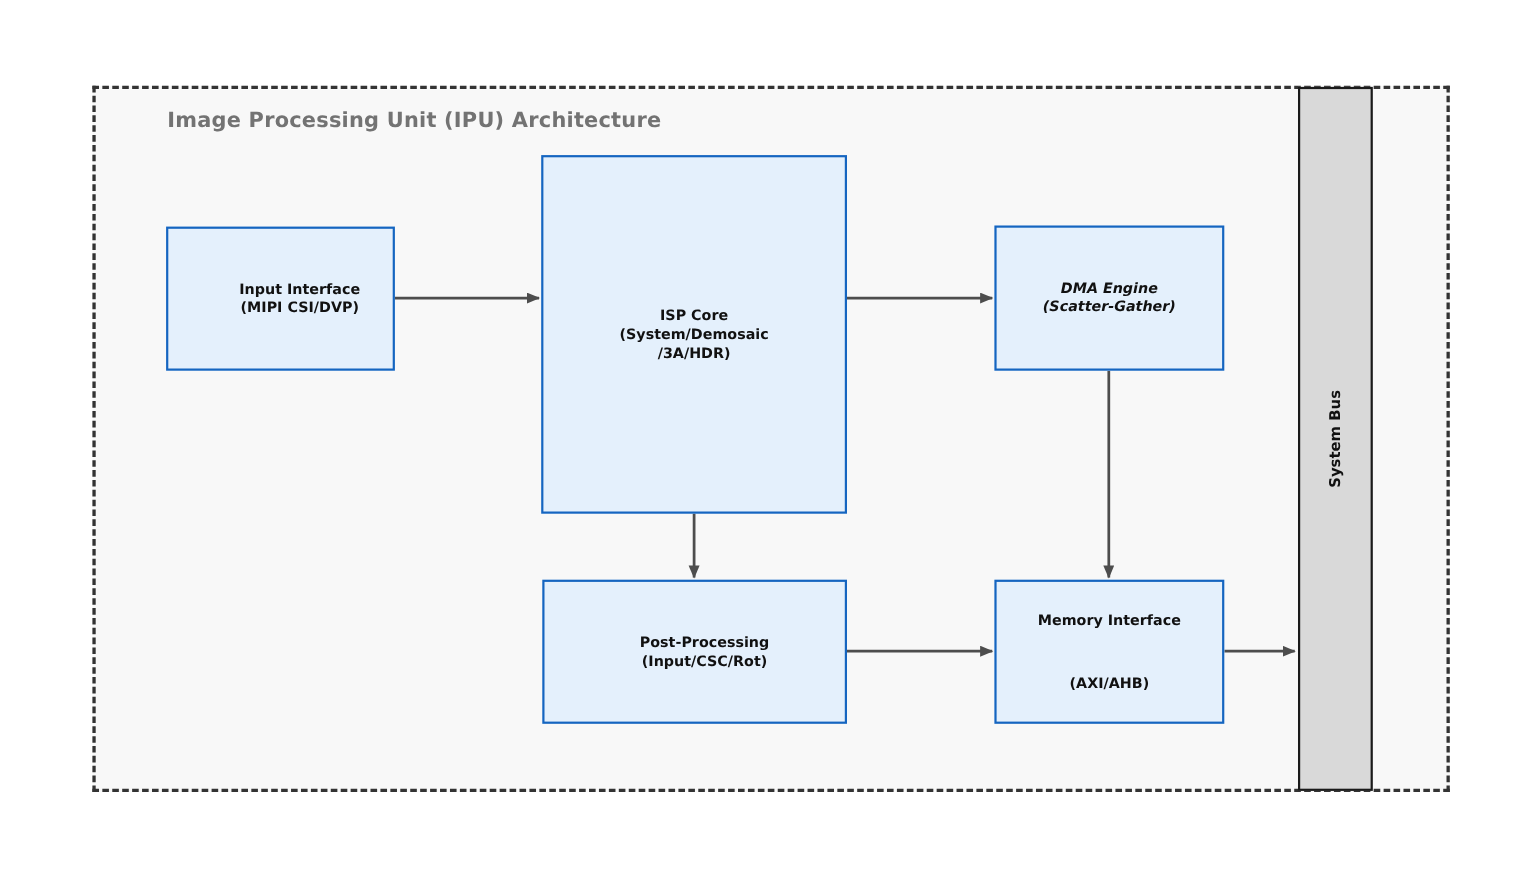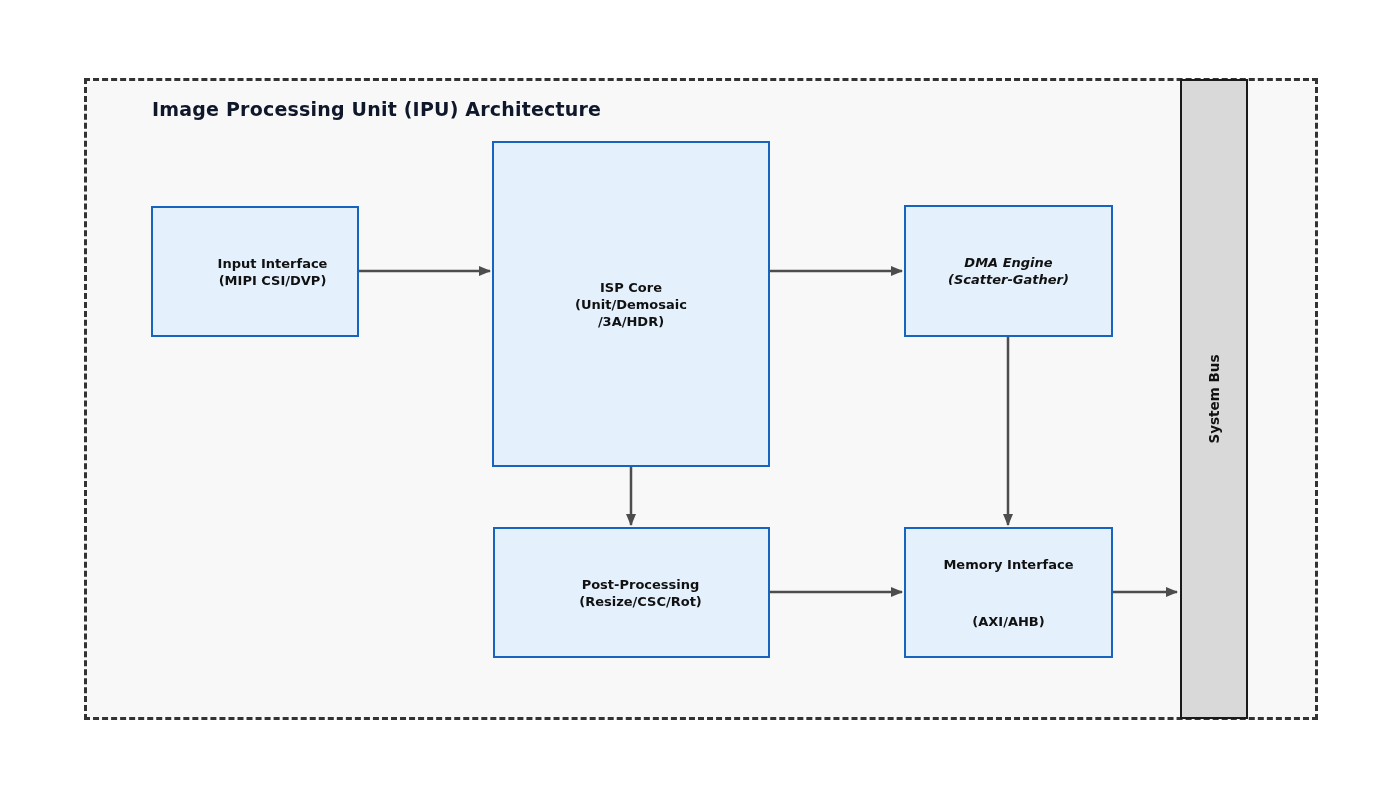--- a/index.html
+++ b/index.html
@@ -18,21 +18,21 @@
     width: 1234px; height: 642px;
     background: #f8f8f8;
     border: 3px dashed #333333;
   }
 
   .diagram-title {
     position: absolute;
     left: 152px; top: 98px;
     font-size: 19px;
     font-weight: bold;
-    color: #0f172a;
+    color: #737373;
     letter-spacing: 0.2px;
     white-space: nowrap;
   }
 
   .block {
     position: absolute;
     background: #e4f0fc;
     border: 2px solid #1565c0;
     display: flex;
     flex-direction: column;
@@ -107,32 +107,32 @@
     <div class="system-bus-label">System Bus</div>
   </div>
 
   <div class="block block-input">
     <span>Input Interface</span>
     <span>(MIPI CSI/DVP)</span>
   </div>
 
   <div class="block block-isp">
     <span>ISP Core</span>
-    <span>(Unit/Demosaic</span>
+    <span>(System/Demosaic</span>
     <span>/3A/HDR)</span>
   </div>
 
   <div class="block block-dma">
     <span>DMA Engine</span>
     <span>(Scatter-Gather)</span>
   </div>
 
   <div class="block block-post">
     <span>Post-Processing</span>
-    <span>(Resize/CSC/Rot)</span>
+    <span>(Input/CSC/Rot)</span>
   </div>
 
   <div class="block block-memory">
     <span>Memory Interface</span>
     <span>(AXI/AHB)</span>
   </div>
 
 </div>
 
 </body></html>

